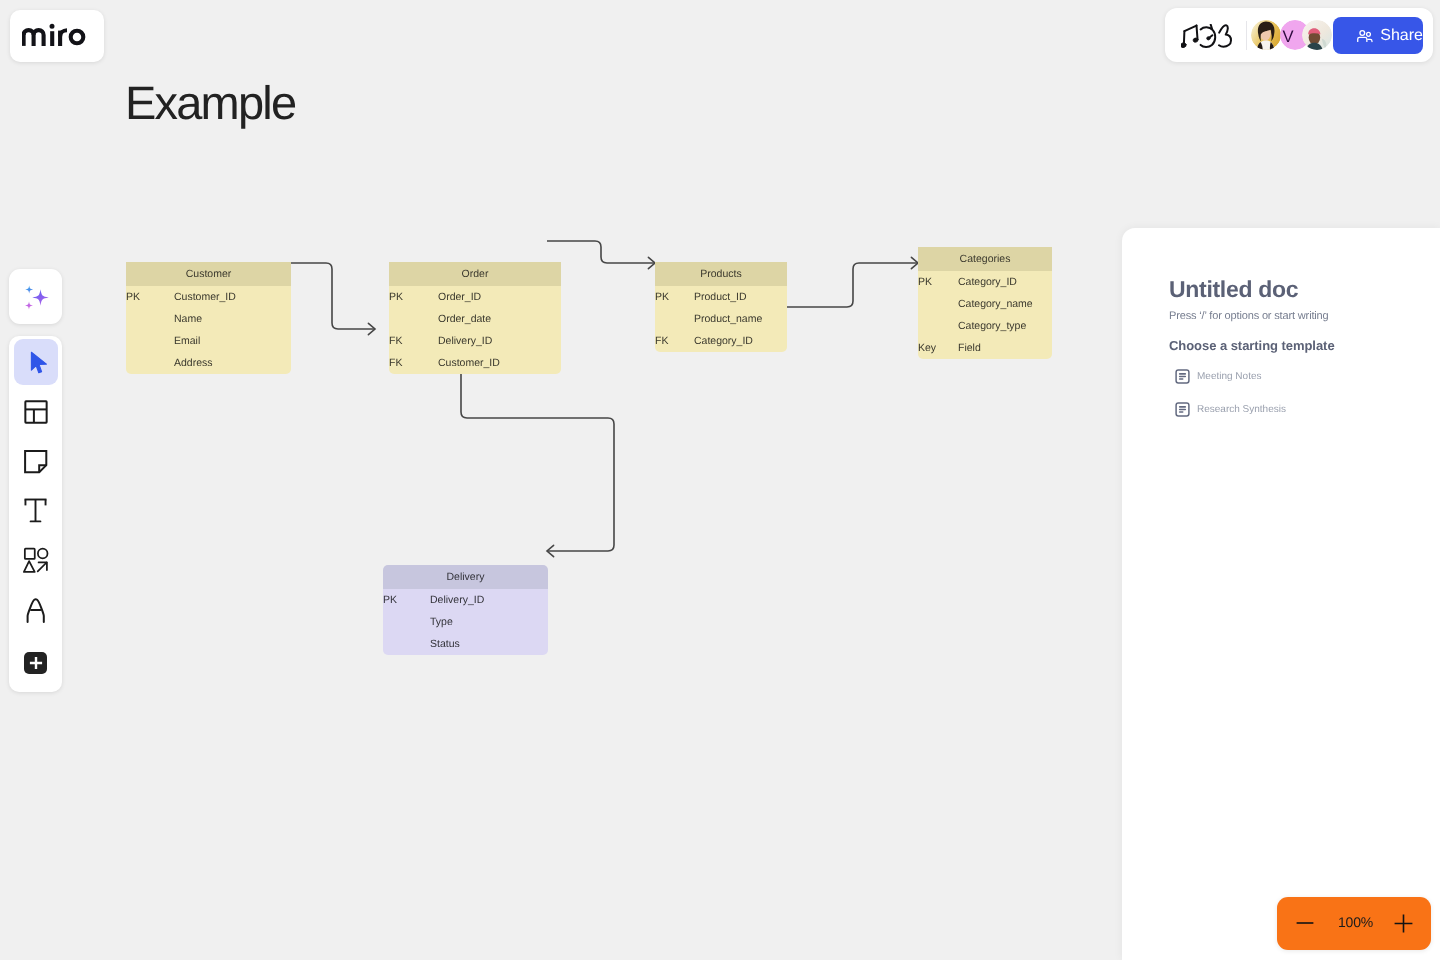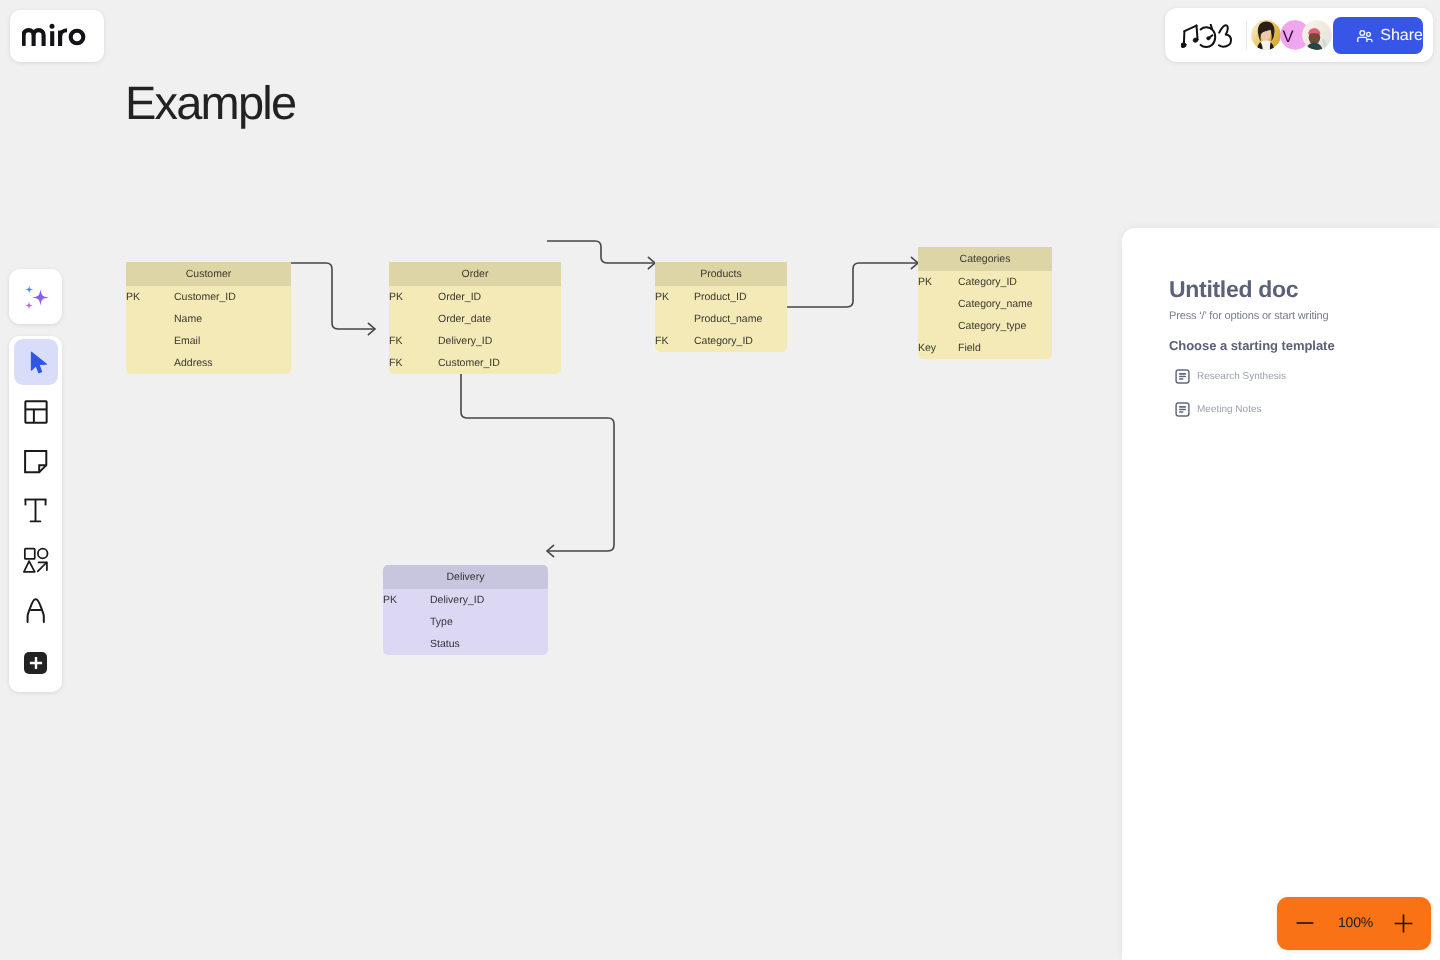--- a/index.html
+++ b/index.html
@@ -389,32 +389,32 @@
   <div id="doc-tmpl-list">
       <div class="tmpl-item">
         <span>
           <svg width="15" height="15" viewBox="0 0 15 15">
             <rect x="1.1" y="1.1" width="12.8" height="12.8" rx="2.2" fill="none" stroke="#636a80" stroke-width="1.5"></rect>
             <rect x="3.9" y="4.1" width="7.2" height="1.55" rx=".78" fill="#636a80"></rect>
             <rect x="3.9" y="6.7" width="7.2" height="1.55" rx=".78" fill="#636a80"></rect>
             <rect x="3.9" y="9.3" width="4.6" height="1.55" rx=".78" fill="#636a80"></rect>
           </svg>
         </span>
-        <span class="lbl">Research Synthesis</span>
+        <span class="lbl">Meeting Notes</span>
       </div>
       <div class="tmpl-item">
         <span>
           <svg width="15" height="15" viewBox="0 0 15 15">
             <rect x="1.1" y="1.1" width="12.8" height="12.8" rx="2.2" fill="none" stroke="#636a80" stroke-width="1.5"></rect>
             <rect x="3.9" y="4.1" width="7.2" height="1.55" rx=".78" fill="#636a80"></rect>
             <rect x="3.9" y="6.7" width="7.2" height="1.55" rx=".78" fill="#636a80"></rect>
             <rect x="3.9" y="9.3" width="4.6" height="1.55" rx=".78" fill="#636a80"></rect>
           </svg>
         </span>
-        <span class="lbl">Meeting Notes</span>
+        <span class="lbl">Research Synthesis</span>
       </div>
     </div>
 </div>
 
 <div id="zoombar">
   <span id="zoom-out">
     <svg width="18" height="18" viewBox="0 0 18 18" stroke="#131313" stroke-width="1.6" stroke-linecap="butt">
         <path d="M0.6 9 H17.4"></path>
       </svg>
   </span>

